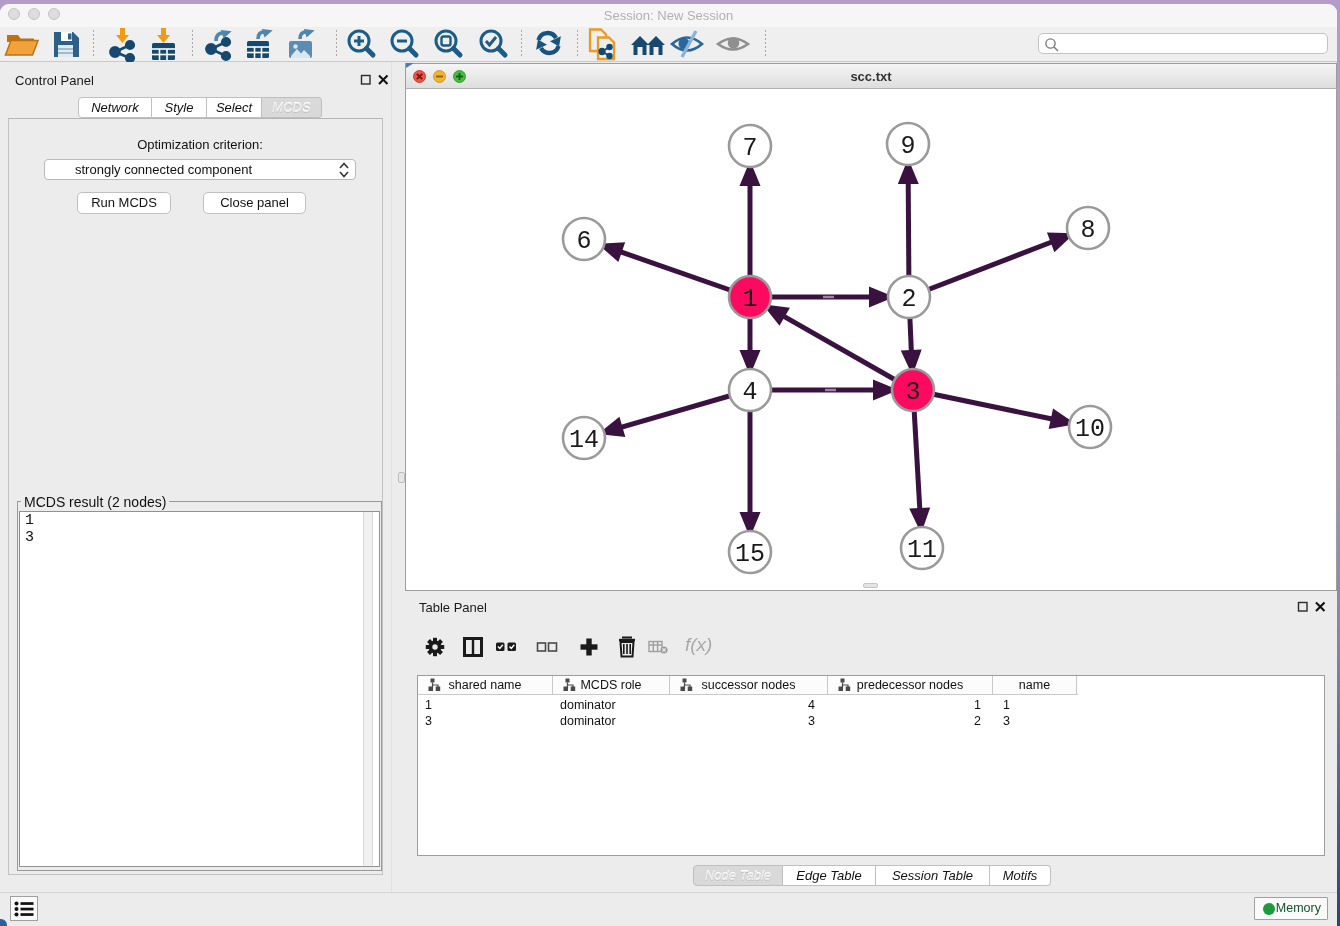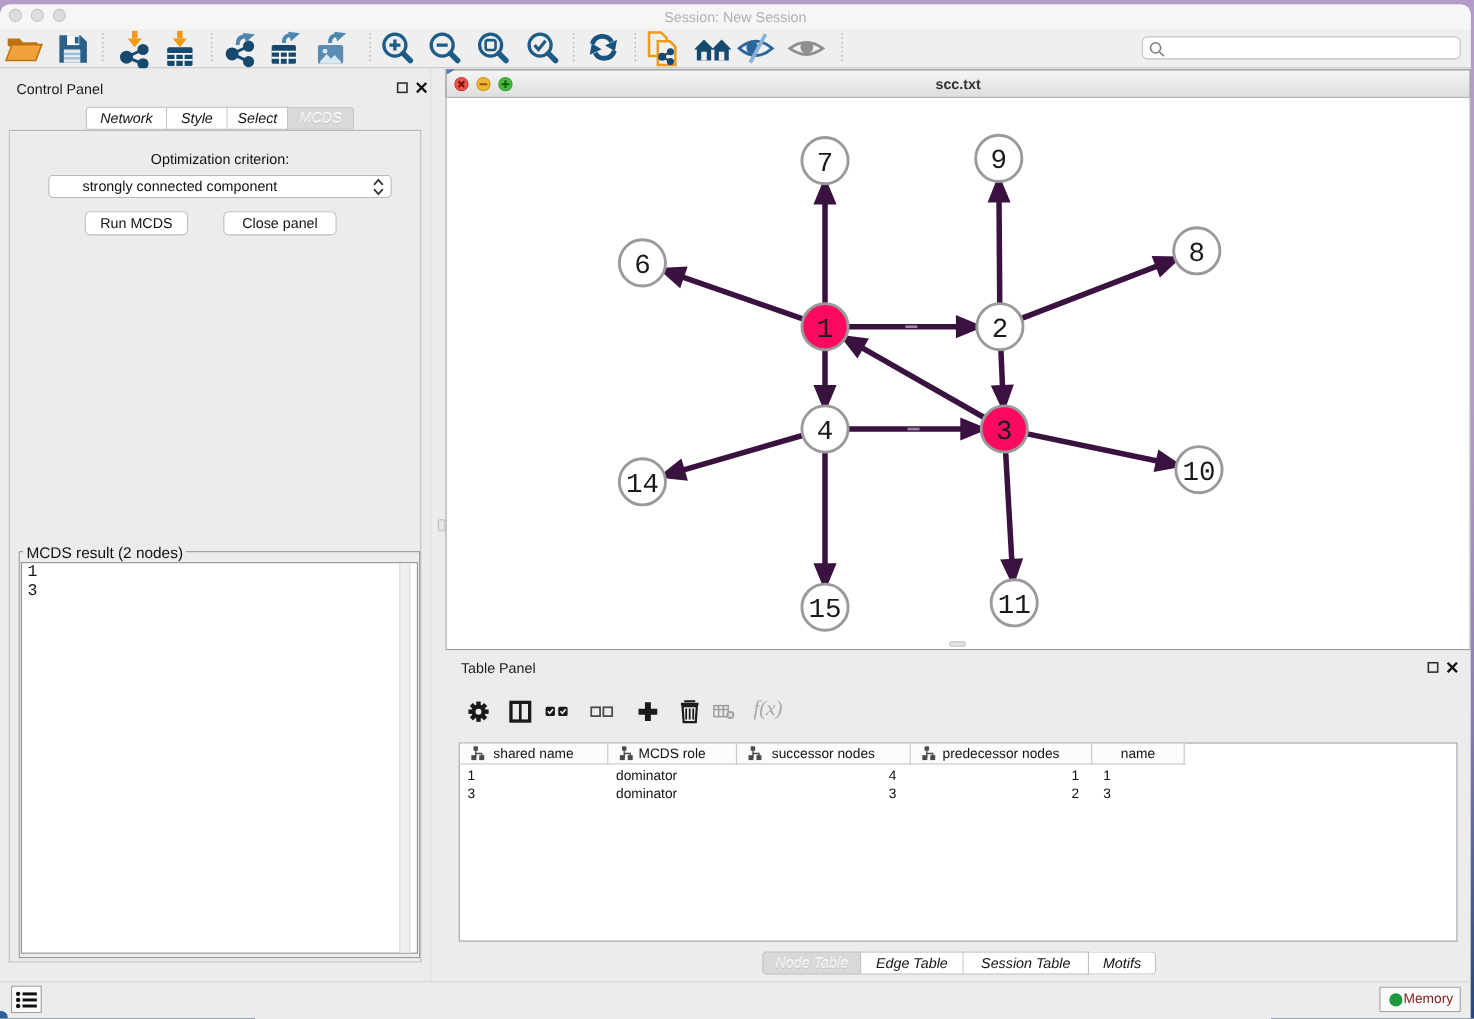--- a/index.html
+++ b/index.html
@@ -46,21 +46,21 @@
 #tptoolbar { left:417px; top:625px; width:908px; height:44px; }
 #ttable { left:417px; top:675px; width:908px; height:181px; background:#fff; border:1px solid #9d9d9d; }
 #thead { left:418px; top:676px; width:660px; height:19px; background:#fcfcfc; border-bottom:1px solid #c9c9c9; }
 .th { position:absolute; top:676px; height:19px; font-size:12.5px; color:#111; line-height:19px; text-align:center; border-right:1px solid #c9c9c9; }
 .td { position:absolute; height:16px; font-size:12.5px; color:#111; line-height:16px; }
 #btabs { left:693px; top:865px; }
 
 #statusline { left:0; top:892px; width:1337px; height:1px; background:#d4d4d4; }
 #listbtn { left:10px; top:896px; width:28px; height:25px; background:#fafafa; border:1px solid #9f9f9f; }
 #membtn { left:1254px; top:897px; width:74px; height:23px; background:#fafafa; border:1px solid #a0a0a0; border-radius:1px;
-  font-size:12.5px; color:#7f1d1d; line-height:21px; text-align:right; padding-right:6px; }
+  font-size:12.5px; color:#14532d; line-height:21px; text-align:right; padding-right:6px; }
 #memdot { left:1263px; top:903px; width:12px; height:12px; border-radius:50%; background:#1d9a3d; }
 svg text { font-family:"Liberation Mono", monospace; font-size:25px; fill:#1a1a1a; }
 </style>
 </head>
 <body>
 <div class="abs" id="win"></div>
 <div class="abs" id="titlebar">
   <div class="tl" style="left:7.8px"></div>
   <div class="tl" style="left:28.2px"></div>
   <div class="tl" style="left:47.9px"></div>
@@ -368,21 +368,21 @@
 
  <g transform="translate(241,18)" stroke="#9e9e9e" fill="none">
   <rect x="-9" y="-5.5" width="13" height="10" stroke-width="1.4"></rect>
   <line x1="-9" y1="-2" x2="4" y2="-2" stroke-width="1.4"></line>
   <line x1="-4.7" y1="-5.5" x2="-4.7" y2="4.5" stroke-width="1.4"></line>
   <line x1="-0.4" y1="-5.5" x2="-0.4" y2="4.5" stroke-width="1.4"></line>
   <circle cx="6" cy="3" r="3.6" fill="#9e9e9e" stroke="none"></circle>
   <path d="M4.4,1.4 l3.2,3.2 M7.6,1.4 l-3.2,3.2" stroke="#ececec" stroke-width="1.2"></path>
  </g>
  </svg>
-<div class="abs" style="left:685px; top:634px; font-family:Liberation Serif, serif; font-style:italic; font-size:19px; color:#a9a9a9;">f(x)</div>
+<div class="abs" style="left:685px; top:634px; font-family:Liberation Sans, sans-serif; font-style:italic; font-size:19px; color:#a9a9a9;">f(x)</div>
 <div class="abs" id="ttable"></div>
 <div class="abs" id="thead"></div>
 <svg class="abs" style="left:418px; top:678px;" width="660" height="14" xmlns="http://www.w3.org/2000/svg">
  <g id="tico" fill="#4a4a4a" stroke="#4a4a4a">
   <rect x="12.5" y="0.5" width="4" height="4" stroke="none"></rect>
   <path d="M14.5,4.5 V10.7 M14.5,7 H20 V10.7" fill="none" stroke-width="1.2"></path>
   <rect x="10.5" y="8.5" width="4.5" height="4.5" stroke="none"></rect>
   <rect x="17.7" y="8.5" width="4.5" height="4.5" stroke="none"></rect>
  </g>
  <use href="#tico" x="135"></use>

